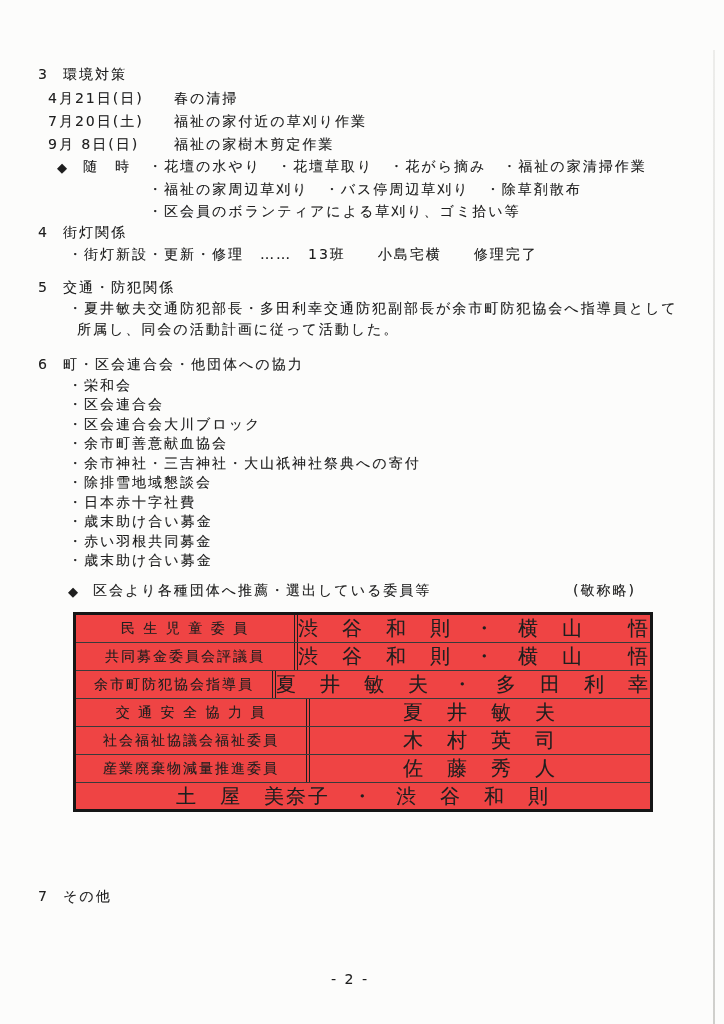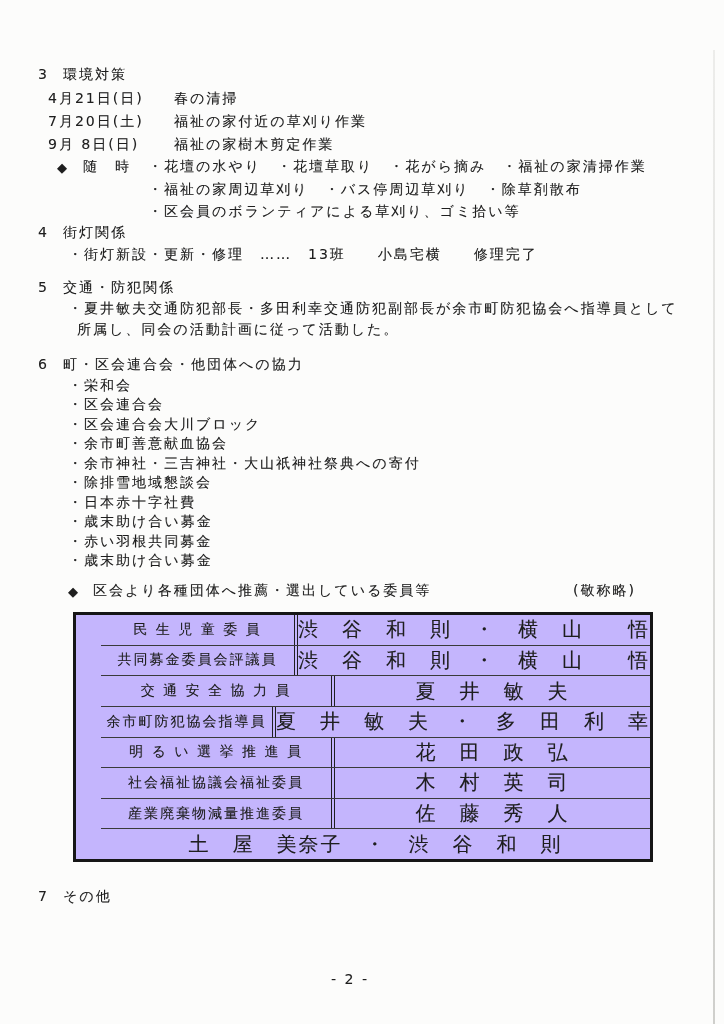--- a/index.html
+++ b/index.html
@@ -23,26 +23,25 @@
     letter-spacing:2px;
     color:#1e1e1e;
     text-shadow:0.3px 0.3px 0 rgba(40,40,40,0.35);
   }
   .sec-num { font-size:14px; }
   .marker { font-size:13px; }
   
   .ctable {
     position:absolute;
     left:73px; top:612px;
-    width:580px; height:250px;
+    width:580px; height:200px;
     border:3px solid #161616;
     box-sizing:border-box;
     display:flex; flex-direction:column;
-    background:#c4b5fd;
-    padding-left:25px;
+    background:#ef4444;
   }
   .crow {
     flex:1;
     display:flex;
     border-bottom:1px solid #3a3a3a;
   }
   .crow:last-child { border-bottom:none; }
   .crole {
     width:234px;
     box-sizing:border-box;
@@ -125,30 +124,26 @@
     <div class="ctable">
       <div class="crow">
         <div class="crole">民 生 児 童 委 員</div>
         <div class="cmembers">渋　谷　和　則　・　横　山　　悟</div>
       </div>
       <div class="crow">
         <div class="crole">共同募金委員会評議員</div>
         <div class="cmembers">渋　谷　和　則　・　横　山　　悟</div>
       </div>
       <div class="crow">
-        <div class="crole">交 通 安 全 協 力 員</div>
-        <div class="cmembers">夏　井　敏　夫</div>
-      </div>
-      <div class="crow">
         <div class="crole">余市町防犯協会指導員</div>
         <div class="cmembers">夏　井　敏　夫　・　多　田　利　幸</div>
       </div>
       <div class="crow">
-        <div class="crole">明 る い 選 挙 推 進 員</div>
-        <div class="cmembers">花　田　政　弘</div>
+        <div class="crole">交 通 安 全 協 力 員</div>
+        <div class="cmembers">夏　井　敏　夫</div>
       </div>
       <div class="crow">
         <div class="crole">社会福祉協議会福祉委員</div>
         <div class="cmembers">木　村　英　司</div>
       </div>
       <div class="crow">
         <div class="crole">産業廃棄物減量推進委員</div>
         <div class="cmembers">佐　藤　秀　人</div>
       </div>
       <div class="crow">

